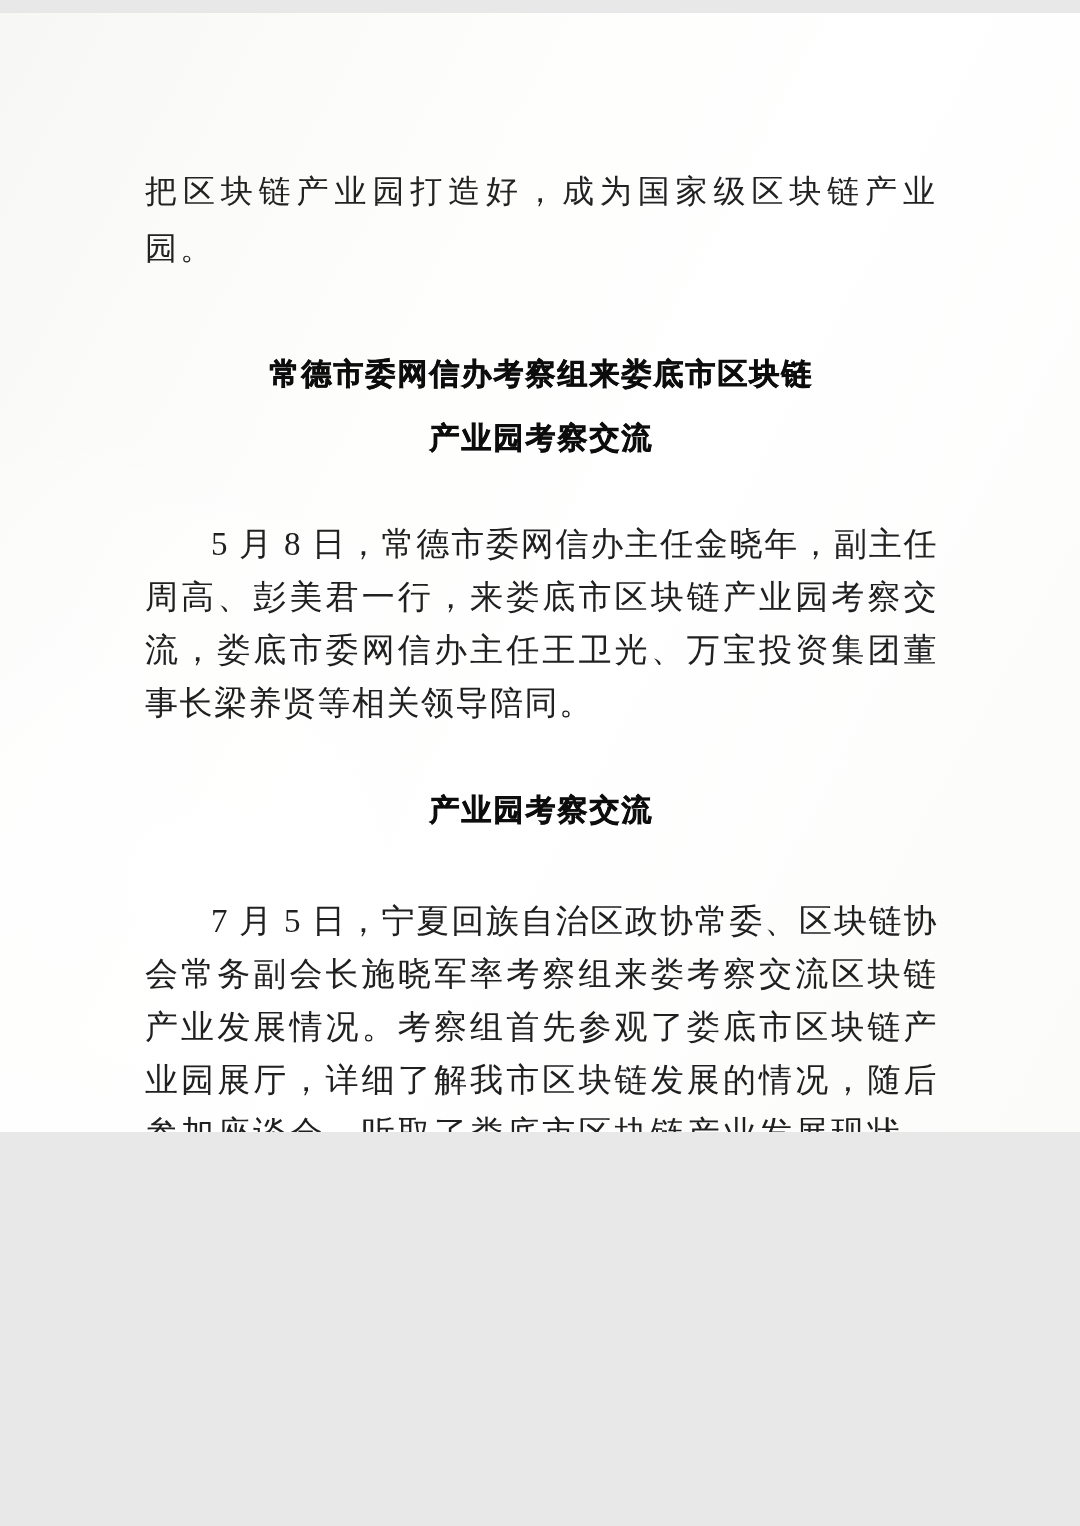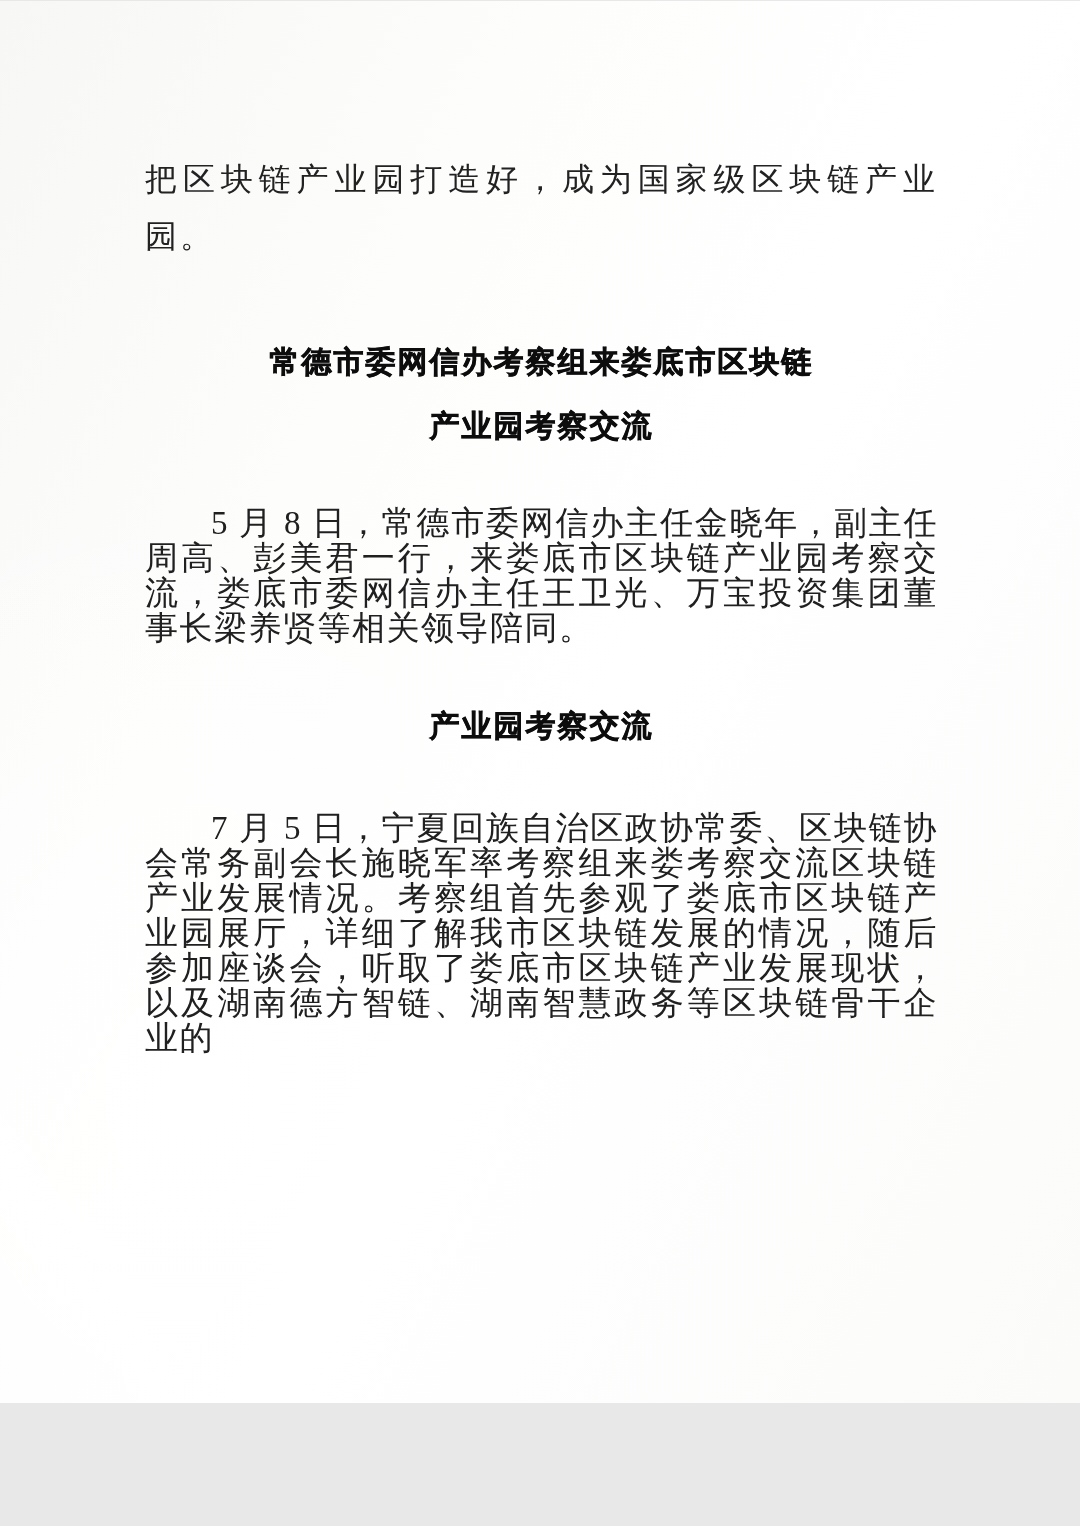--- a/index.html
+++ b/index.html
@@ -3,22 +3,22 @@
 <meta charset="utf-8">
 <style>
   html, body {
     margin: 0;
     padding: 0;
     background: #e8e8e8;
   }
   .page {
     position: relative;
     width: 1080px;
-    height: 1402px;
-    margin: 1px auto;
+    height: 1119px;
+    margin: 13px auto;
     overflow: hidden;
     background:
       radial-gradient(ellipse at 18% 78%, rgba(255,255,255,0.9) 0%, rgba(255,255,255,0) 42%),
       linear-gradient(118deg, #f7f7f6 0%, #fdfdfc 30%, #ffffff 55%, #fbfbfa 100%);
     font-family: "Liberation Serif", "DejaVu Serif", serif;
     color: #1e1e1e;
   }
   .content {
     position: absolute;
     left: 145px;
@@ -42,21 +42,21 @@
     letter-spacing: 2px;
     color: #0d0d0d;
     -webkit-text-stroke: 0.6px #0d0d0d;
   }
   .section-heading .heading-line {
     display: block;
   }
   .body-para {
     margin: 0;
     font-size: 33px;
-    line-height: 35px;
+    line-height: 53px;
     letter-spacing: 1.5px;
     text-align: justify;
     text-align-last: left;
     text-indent: 2em;
     color: #202020;
   }
   .para-first  { margin-top: 48px; }
   .para-follow { margin-top: 0; }
   .section-2 .section-heading { margin-top: 48px; }
   .section-2 .para-first { margin-top: 53px; }

